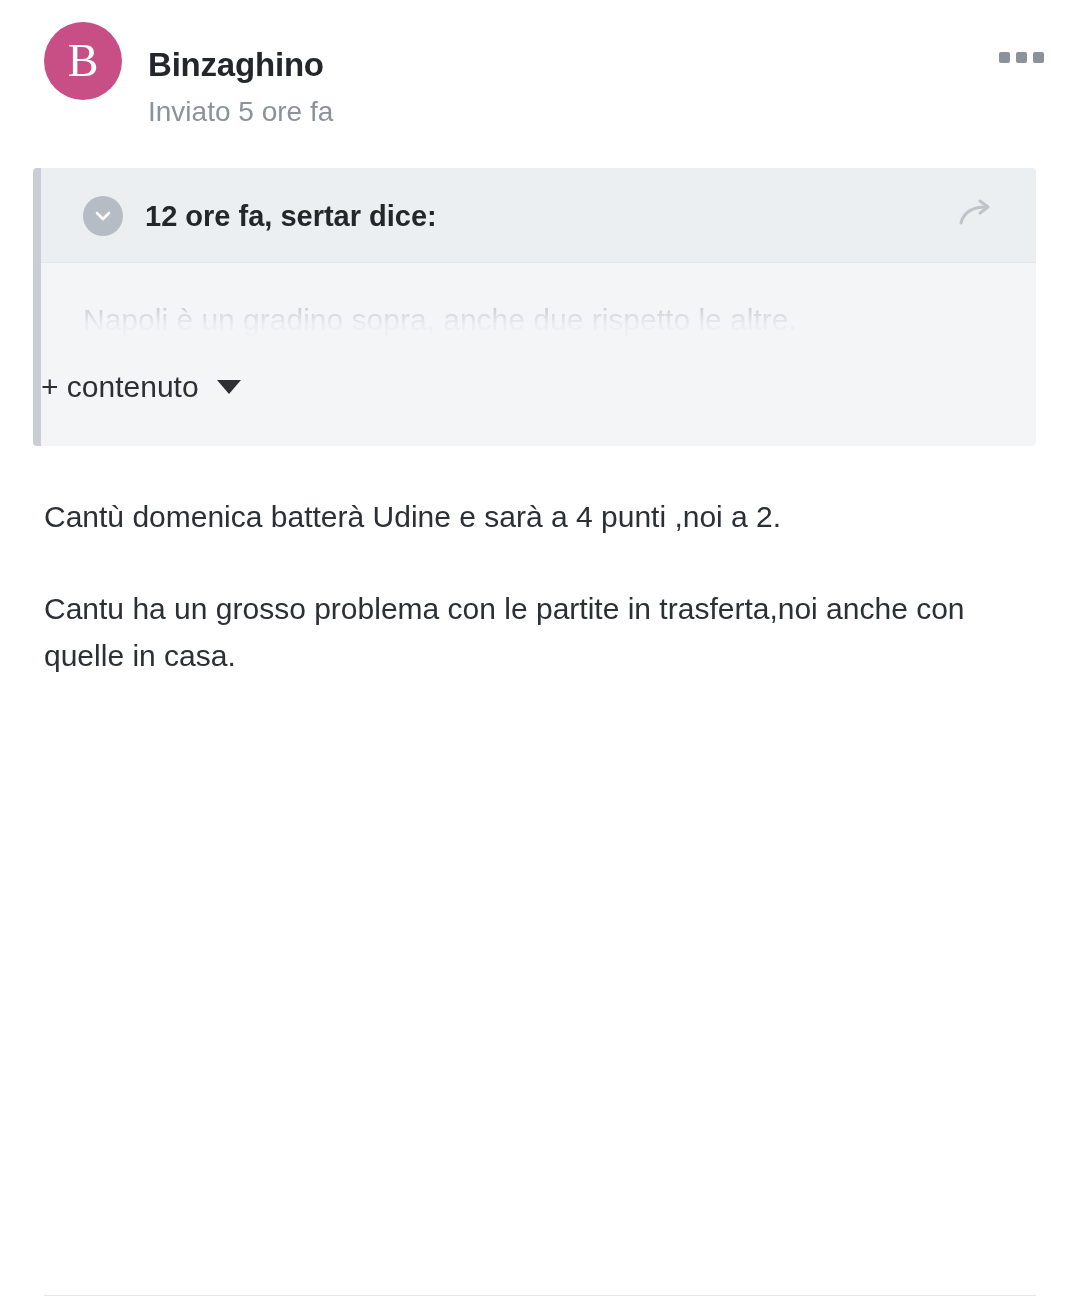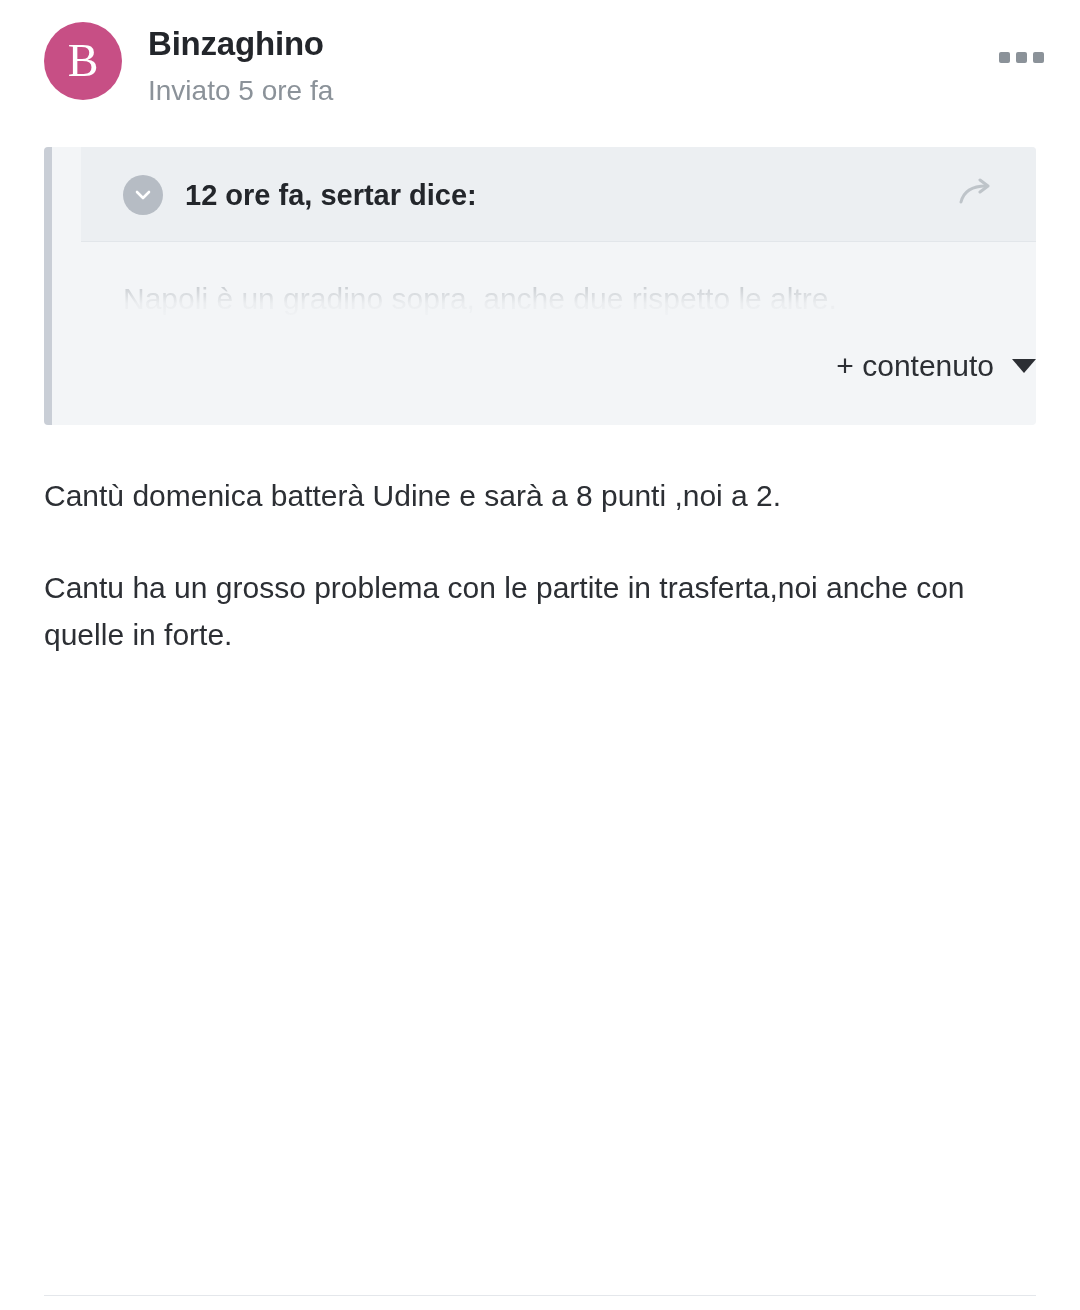--- a/index.html
+++ b/index.html
@@ -40,20 +40,21 @@
     justify-content: center;
     flex: 0 0 auto;
     line-height: 1;
     font-family: "Liberation Serif", serif;
   }
   .header-text {
     margin-left: 26px;
     padding-top: 2px;
     flex: 1 1 auto;
     min-width: 0;
+    margin-top: 21px;
   }
   .author {
     font-size: 33px;
     font-weight: bold;
     color: #23262b;
     letter-spacing: -0.2px;
     line-height: 1.2;
   }
   .timestamp {
     font-size: 28px;
@@ -72,26 +73,25 @@
   .more-btn span.dot {
     width: 11px;
     height: 11px;
     background: #8b9299;
     border-radius: 2px;
     display: block;
   }
 
   
   .quote {
-    margin: 40px 44px 0 44px;
+    margin: 40px 44px 0 33px;
     border-left: 8px solid #c9ced6;
     background: #f3f5f7;
     border-radius: 4px;
     overflow: hidden;
-    padding-left: 29px;
   }
   .quote-head {
     display: flex;
     align-items: center;
     padding: 28px 38px 26px 42px;
     background: #eceff2;
     border-bottom: 1px solid #e2e6ea;
   }
   .chev-circle {
     width: 40px;
@@ -130,21 +130,21 @@
   .fade-mask {
     position: absolute;
     left: 0; right: 0; bottom: 0;
     height: 70px;
     background: linear-gradient(to bottom, rgba(243,245,247,0) 0%, rgba(243,245,247,0.92) 72%, rgba(243,245,247,1) 100%);
     pointer-events: none;
   }
   .expand-row {
     display: flex;
     align-items: center;
-    justify-content: flex-end;
+    justify-content: flex-start;
     padding: 26px 0 42px 0;
     cursor: pointer;
   }
   .expand-label {
     font-size: 30px;
     color: #2c2f34;
   }
   .expand-caret {
     margin-left: 18px;
     width: 0; height: 0;
@@ -212,19 +212,19 @@
       <div class="fade-mask"></div>
     </div>
 
     <div class="expand-row">
       <span class="expand-label">+ contenuto</span>
       <span class="expand-caret"></span>
     </div>
   </div>
 
   <div class="post-body">
-    <p>Cantù domenica batterà Udine e sarà a 8 punti ,noi a 2.</p>
-    <p>Cantu ha un grosso problema con le partite in trasferta,noi anche con quelle in forte.</p>
+    <p>Cantù domenica batterà Udine e sarà a 4 punti ,noi a 2.</p>
+    <p>Cantu ha un grosso problema con le partite in trasferta,noi anche con quelle in casa.</p>
   </div>
 
 </div>
 
 <div class="bottom-rule"></div>
 
 </body></html>

